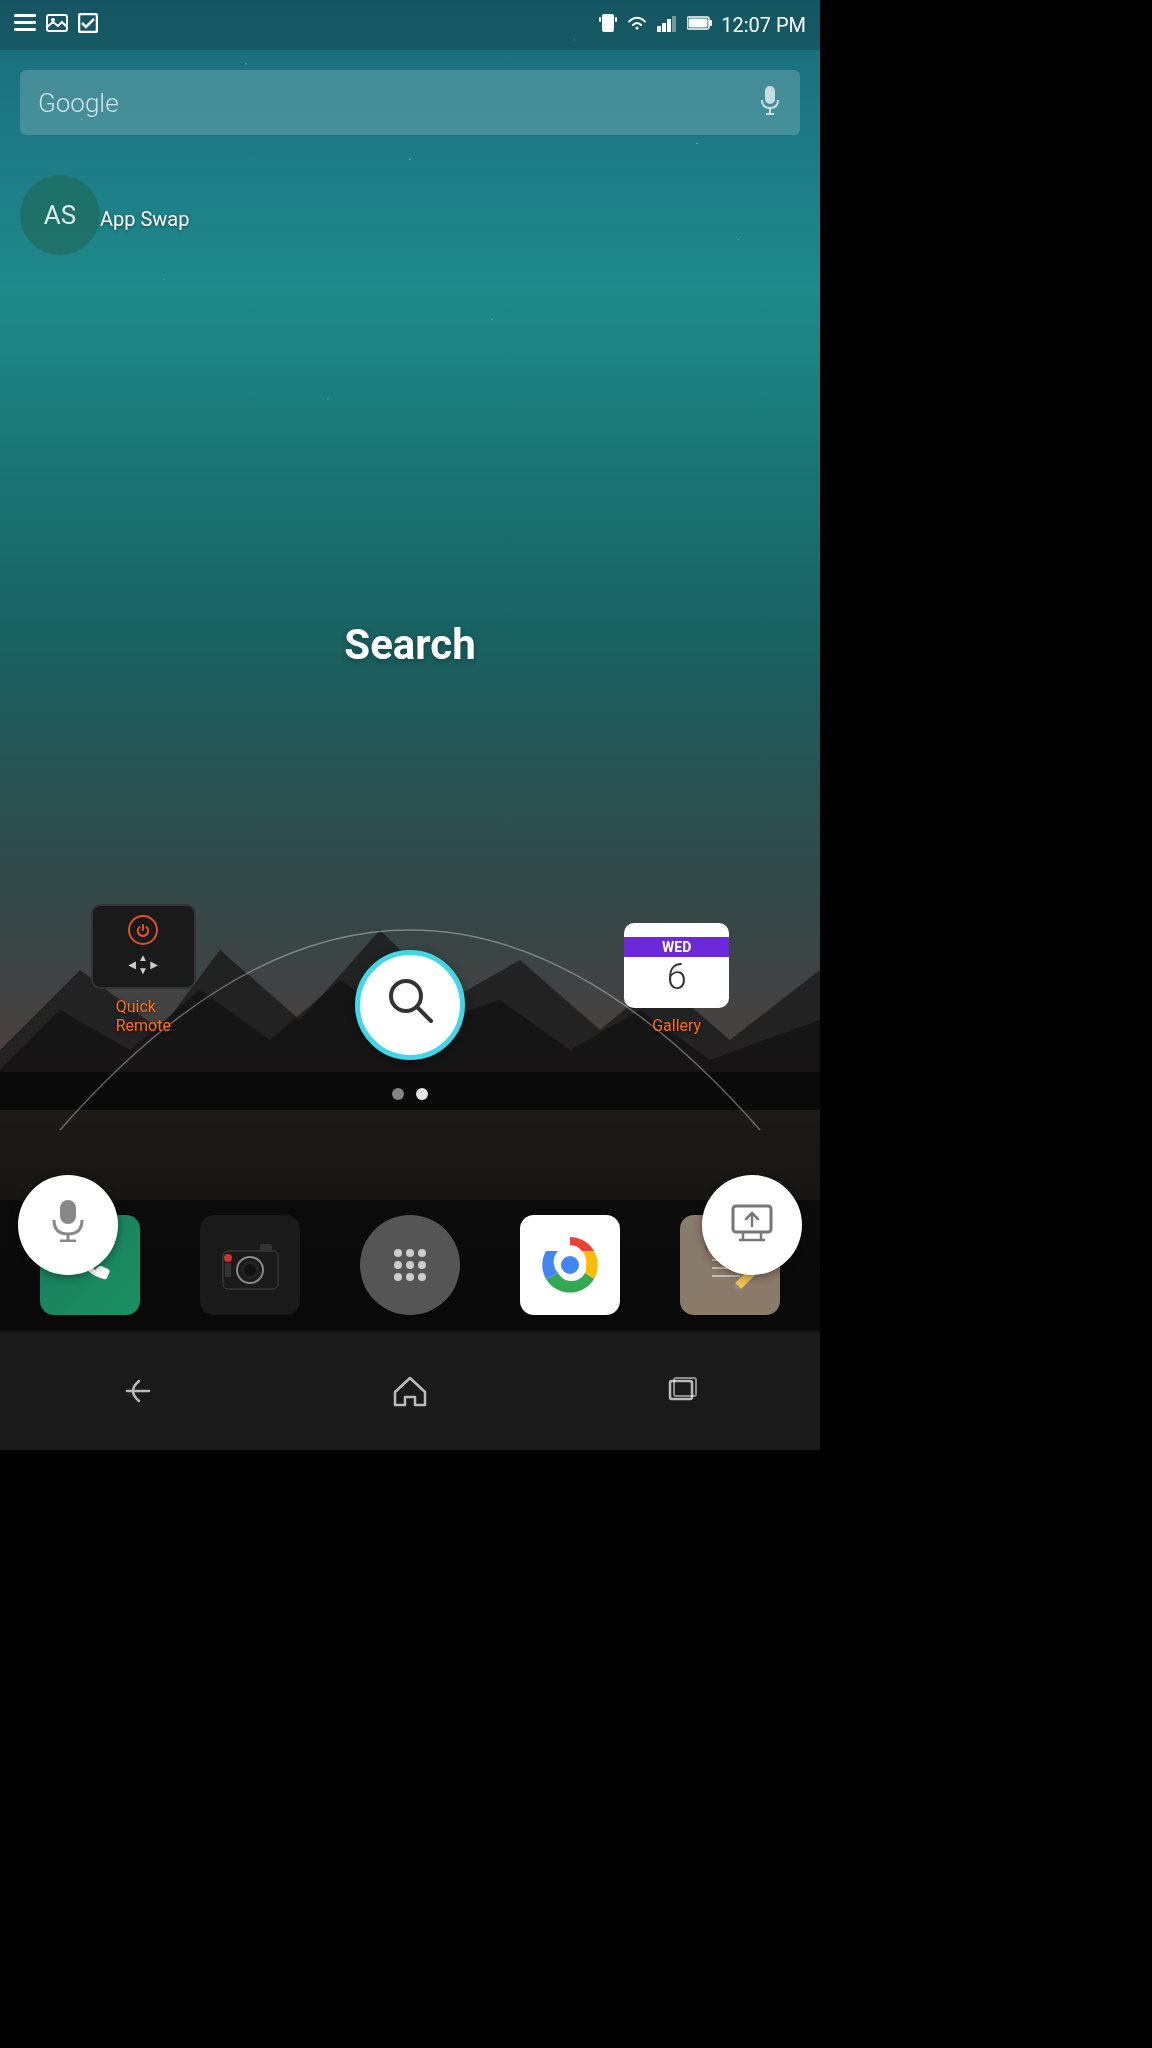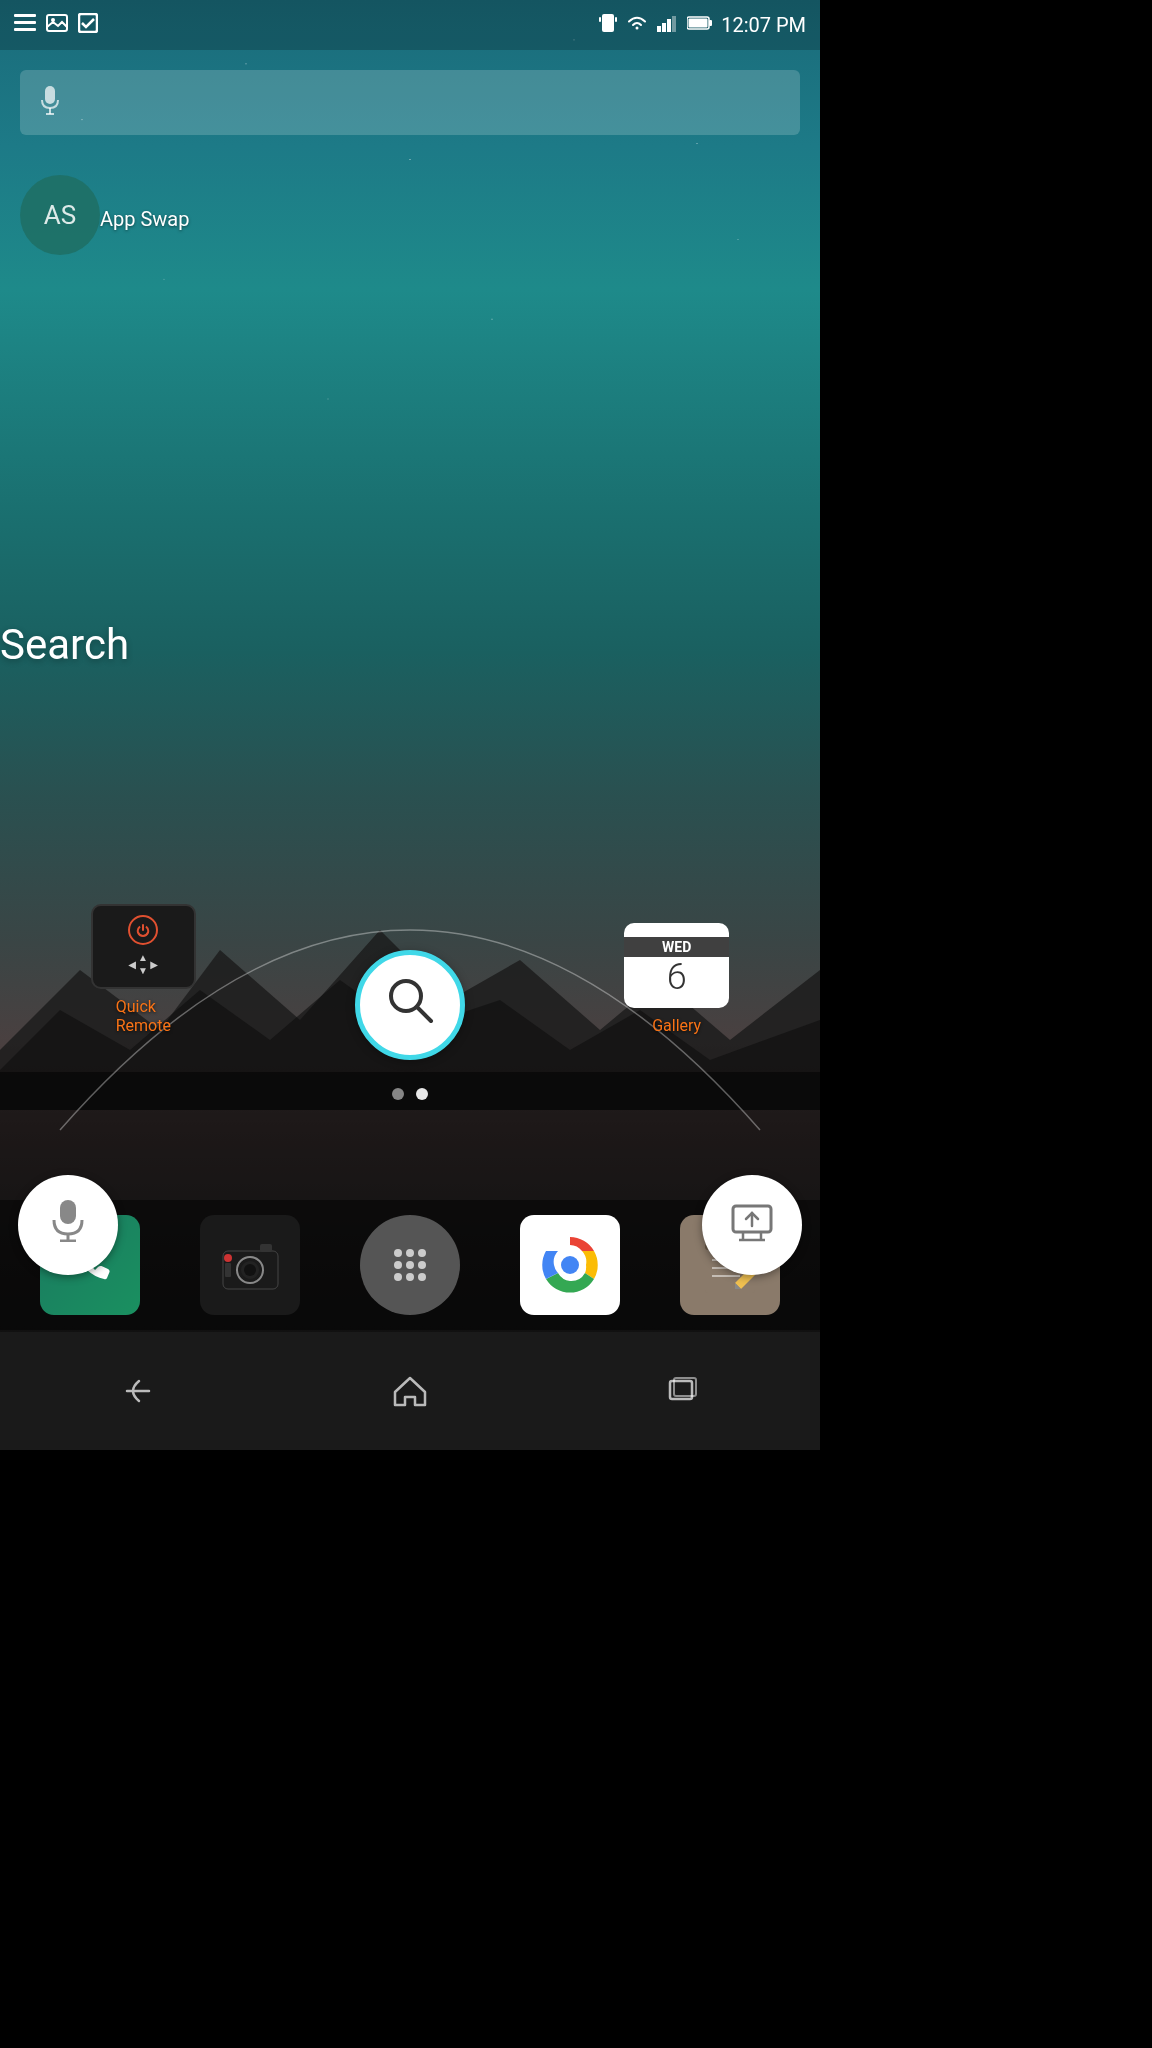--- a/index.html
+++ b/index.html
@@ -152,24 +152,24 @@
       color: white;
       font-size: 20px;
       text-shadow: 0 1px 3px rgba(0,0,0,0.5);
     }
 
     
     #search-label {
       position: absolute;
       top: 620px;
       left: 0; right: 0;
-      text-align: left;
+      text-align: center;
       color: white;
       font-size: 42px;
-      font-weight: 400;
+      font-weight: 700;
       z-index: 50;
       text-shadow: 0 2px 6px rgba(0,0,0,0.3);
     }
 
     
     #app-dock-top {
       position: absolute;
       bottom: 415px;
       left: 0; right: 0;
       display: flex;
@@ -250,21 +250,21 @@
       position: relative;
     }
 
     
     .calendar-icon {
       background: white;
       flex-direction: column;
       overflow: hidden;
     }
     .calendar-header {
-      background: #404040;
+      background: #6d28d9;
       width: 100%;
       color: white;
       font-size: 14px;
       font-weight: bold;
       text-align: center;
       padding: 2px 16px;
     }
     .calendar-date {
       color: #333;
       font-size: 36px;
@@ -513,20 +513,21 @@
         <rect x="0" y="2" width="22" height="12" rx="2" stroke="white" stroke-width="1.5" fill="none"></rect>
         <rect x="22" y="5" width="3" height="6" rx="1" fill="white"></rect>
         <rect x="1.5" y="3.5" width="19" height="9" rx="1" fill="white"></rect>
       </svg>
     </span>
     <span class="status-time">12:07 PM</span>
   </div>
 </div>
 
 <div id="google-search">
+  <span class="google-text">Google</span>
   <span>
     <svg width="24" height="30" viewBox="0 0 24 30" fill="none">
       <rect x="7" y="0" width="10" height="18" rx="5" fill="rgba(255,255,255,0.7)"></rect>
       <path d="M4 14 Q4 22 12 22 Q20 22 20 14" stroke="rgba(255,255,255,0.7)" stroke-width="2" fill="none"></path>
       <line x1="12" y1="22" x2="12" y2="28" stroke="rgba(255,255,255,0.7)" stroke-width="2"></line>
       <line x1="8" y1="28" x2="16" y2="28" stroke="rgba(255,255,255,0.7)" stroke-width="2"></line>
     </svg>
   </span>
 </div>
 

